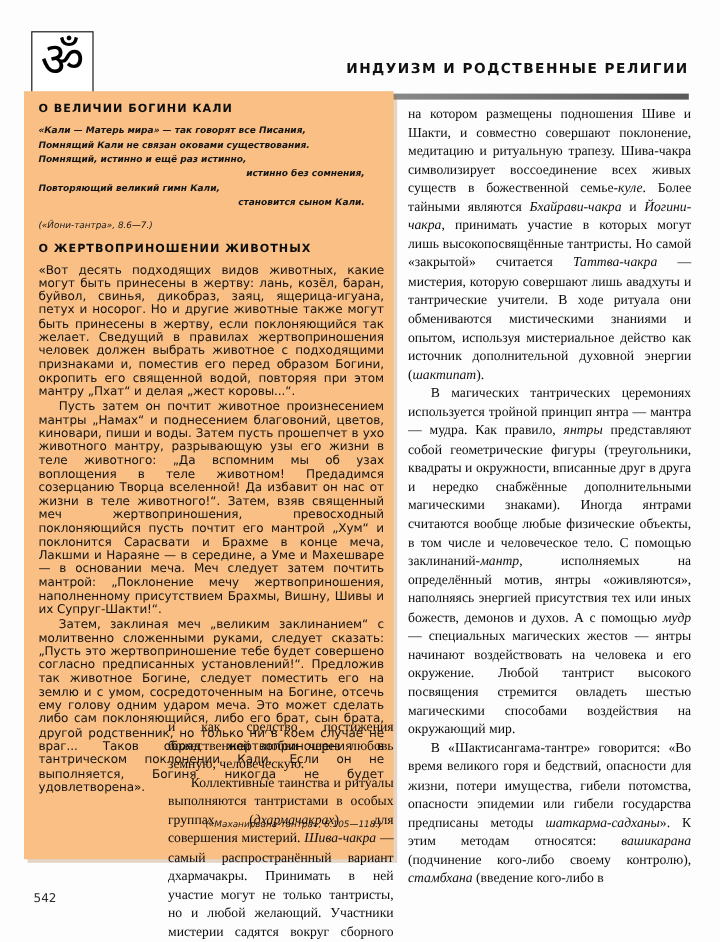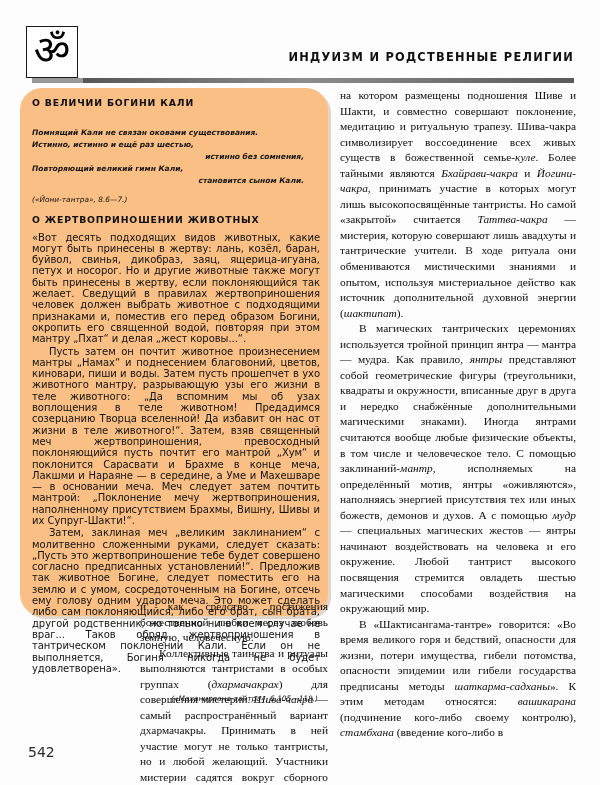--- a/index.html
+++ b/index.html
@@ -74,26 +74,25 @@
     color: #111;
     font-weight: 600;
     white-space: nowrap;
     margin-left: 15px;
   }
 
   
   .orange-box {
     position: absolute;
     left: 20px;
-    top: 88px;
+    top: 76px;
     width: 308px;
-    height: 528px;
+    height: 640px;
     background: #f9bf84;
     box-shadow: 3px 3px 0 rgba(160,110,60,0.28);
-    border-radius: 22px;
   }
   .ob-inner {
     position: absolute;
     left: 12px;
     top: 9px;
     width: 288px;
   }
   .ob-head {
     font-family: "DejaVu Sans", sans-serif;
     font-size: 9.3px;
@@ -166,21 +165,21 @@
   }
   .col-right p, .col-left-bottom p { margin: 0; }
   .col-right p.ind, .col-left-bottom p.ind { text-indent: 19px; }
   em { font-style: italic; }
 
   .page-num {
     position: absolute;
     left: 28px;
     top: 744px;
     font-family: "DejaVu Sans", sans-serif;
-    font-size: 14px;
+    font-size: 10px;
     color: #2a2a2a;
   }
 </style>
 </head>
 <body>
 
 <div class="page">
 
   <div class="header">
     <div class="om-box">
@@ -188,23 +187,23 @@
     </div>
     <div class="om-shadow"></div>
     <div class="header-rule"></div>
     <div class="header-title">ИНДУИЗМ И РОДСТВЕННЫЕ РЕЛИГИИ</div>
   </div>
 
   <div class="orange-box">
     <div class="ob-inner">
       <h3 class="ob-head">О ВЕЛИЧИИ БОГИНИ КАЛИ</h3>
       <div class="ob-verse">
-        <br>
+        <span>«Кали — Матерь мира» — так говорят все Писания,</span><br>
         <span>Помнящий Кали не связан оковами существования.</span><br>
-        <span>Истинно, истинно и ещё раз шестью,</span>
+        <span>Помнящий, истинно и ещё раз истинно,</span>
         <span class="ind">истинно без сомнения,</span>
         <span>Повторяющий великий гимн Кали,</span>
         <span class="ind">становится сыном Кали.</span>
       </div>
       <div class="ob-cite">(«Йони-тантра», 8.6—7.)</div>
 
       <h3 class="ob-head second">О ЖЕРТВОПРИНОШЕНИИ ЖИВОТНЫХ</h3>
       <p class="ob-body">«Вот десять подходящих видов животных, какие могут быть принесены в жертву: лань, козёл, баран, буйвол, свинья, дикобраз, заяц, ящерица-игуана, петух и носорог. Но и другие животные также могут быть принесены в жертву, если поклоняющийся так желает. Сведущий в правилах жертвоприношения человек должен выбрать животное с подходящими признаками и, поместив его перед образом Богини, окропить его священной водой, повторяя при этом мантру „Пхат“ и делая „жест коровы...“.</p>
       <p class="ob-body">Пусть затем он почтит животное произнесением мантры „Намах“ и поднесением благовоний, цветов, киновари, пиши и воды. Затем пусть прошепчет в ухо животного мантру, разрывающую узы его жизни в теле животного: „Да вспомним мы об узах воплощения в теле животном! Предадимся созерцанию Творца вселенной! Да избавит он нас от жизни в теле животного!“. Затем, взяв священный меч жертвоприношения, превосходный поклоняющийся пусть почтит его мантрой „Хум“ и поклонится Сарасвати и Брахме в конце меча, Лакшми и Нараяне — в середине, а Уме и Махешваре — в основании меча. Меч следует затем почтить мантрой: „Поклонение мечу жертвоприношения, наполненному присутствием Брахмы, Вишну, Шивы и их Супруг-Шакти!“.</p>
       <p class="ob-body">Затем, заклиная меч „великим заклинанием“ с молитвенно сложенными руками, следует сказать: „Пусть это жертвоприношение тебе будет совершено согласно предписанных установлений!“. Предложив так животное Богине, следует поместить его на землю и с умом, сосредоточенным на Богине, отсечь ему голову одним ударом меча. Это может сделать либо сам поклоняющийся, либо его брат, сын брата, другой родственник, но только ни в коем случае не враг... Таков обряд жертвоприношения в тантрическом поклонении Кали. Если он не выполняется, Богиня никогда не будет удовлетворена».</p>

